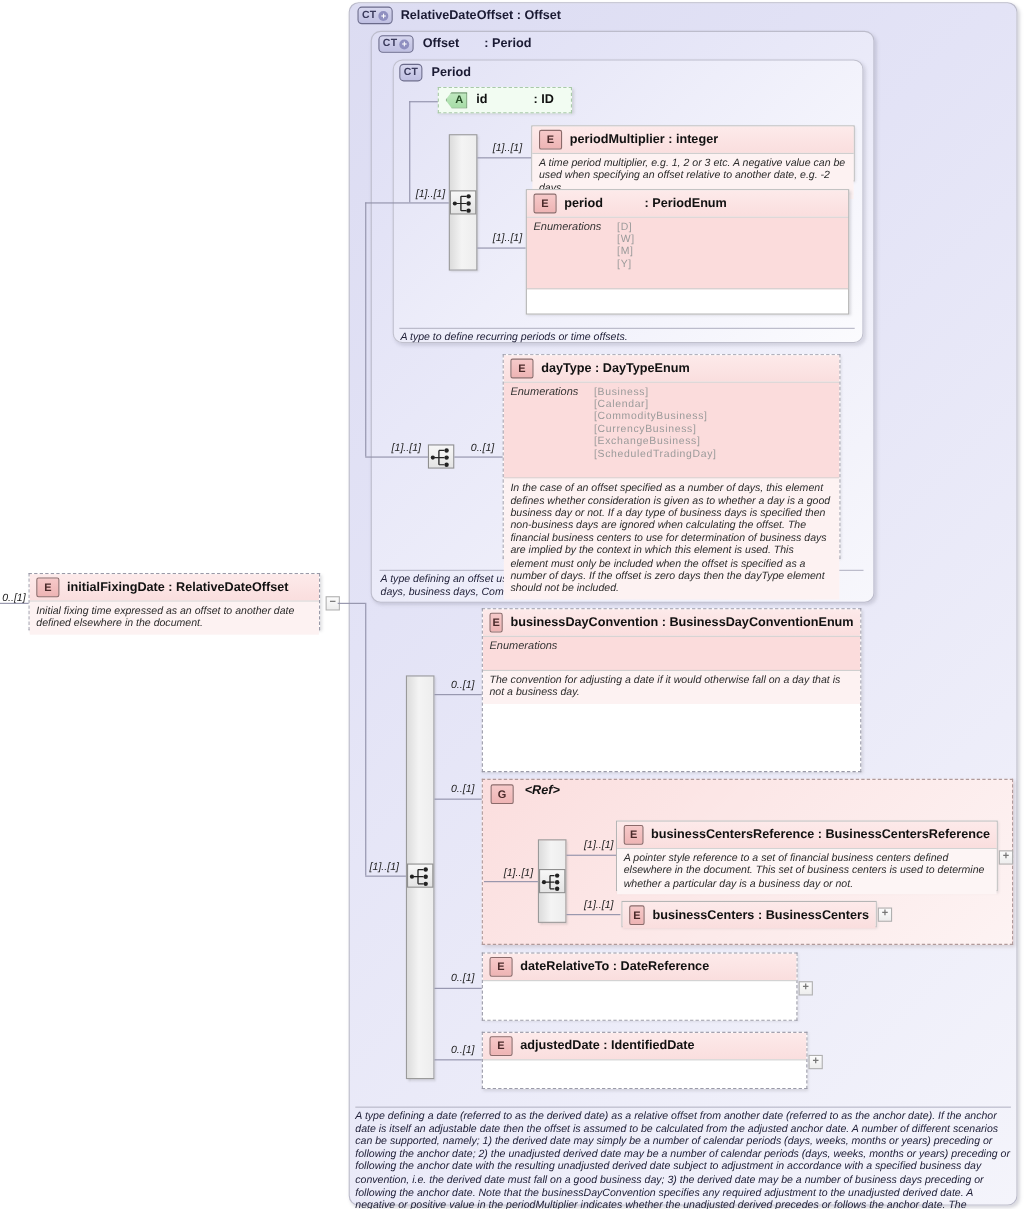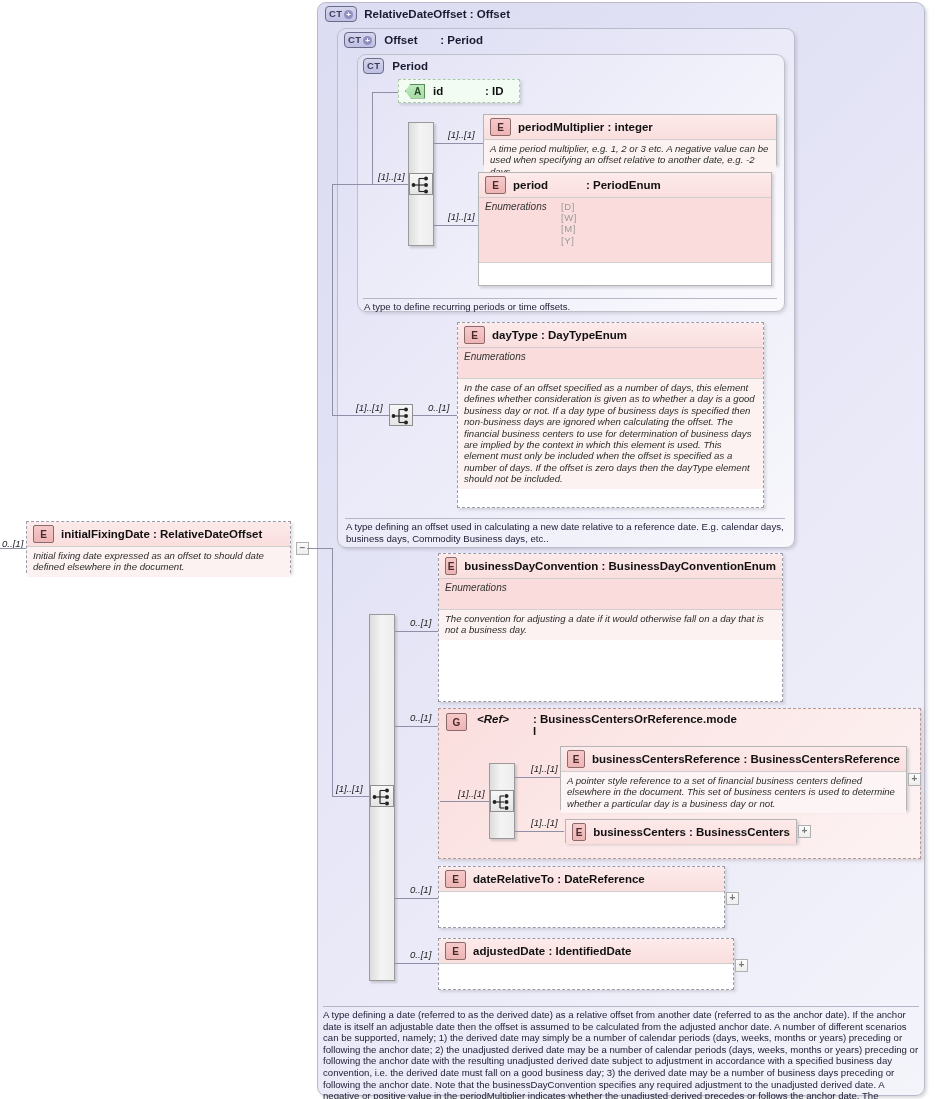--- a/index.html
+++ b/index.html
@@ -126,21 +126,21 @@
 
   
   .tgl{
     position:absolute;width:11px;height:11px;border:1px solid #b0b0b0;
     background:linear-gradient(#fcfcfc,#ededed);color:#777;
     font-size:10px;line-height:9px;text-align:center;font-weight:bold;
   }
 
   
   .ctr-doc{
-    position:absolute;font-size:9.6px;line-height:11.6px;color:#22223a;
+    position:absolute;font-style:italic;font-size:9.6px;line-height:11.6px;color:#22223a;
   }
   .hr{position:absolute;height:1px;background:#b6b6c6;}
 </style>
 </head>
 <body>
 
 <div class="abs ctr" style="left:317px;top:2px;width:608px;height:1094px;"></div>
 
 <div class="abs" style="left:325px;top:6px;display:flex;align-items:center;gap:7px;">
   <span class="badge">
@@ -254,30 +254,38 @@
 <div class="ln lnh abs" style="left:413px;top:415px;width:49px;"></div>
 <span class="card" style="left:428px;top:402px;">0..[1]</span>
 
 <div class="abs node dashed" style="left:457px;top:322px;width:307px;height:186px;">
   <div class="node-head">
     <span class="badge-e">E</span>
     <span class="node-name">dayType : DayTypeEnum</span>
   </div>
   <div class="node-enums">
     <span class="enum-label" style="width:66px;">Enumerations</span>
+    <span class="enum-vals">
+      <span>[Business]</span>
+      <span>[Calendar]</span>
+      <span>[CommodityBusiness]</span>
+      <span>[CurrencyBusiness]</span>
+      <span>[ExchangeBusiness]</span>
+      <span>[ScheduledTradingDay]</span>
+    </span>
   </div>
   <div class="node-doc">In the case of an offset specified as a number of days, this element defines whether consideration is given as to whether a day is a good business day or not. If a day type of business days is specified then non-business days are ignored when calculating the offset. The financial business centers to use for determination of business days are implied by the context in which this element is used. This element must only be included when the offset is specified as a number of days. If the offset is zero days then the dayType element should not be included.</div>
 </div>
 
 <div class="abs node dashed" style="left:26px;top:521px;width:265px;height:52px;">
   <div class="node-head">
     <span class="badge-e">E</span>
     <span class="node-name">initialFixingDate : RelativeDateOffset</span>
   </div>
-  <div class="node-doc">Initial fixing date expressed as an offset to should date defined elsewhere in the document.</div>
+  <div class="node-doc">Initial fixing time expressed as an offset to another date defined elsewhere in the document.</div>
 </div>
 <span class="card" style="left:2px;top:538px;">0..[1]</span>
 <div class="ln lnh abs" style="left:0px;top:548px;width:26px;"></div>
 <div class="tgl" style="left:296px;top:542px;">−</div>
 <div class="ln lnh abs" style="left:307px;top:548px;width:25px;"></div>
 
 <div class="abs seqbar" style="left:369px;top:614px;width:26px;height:367px;"></div>
 <div class="seqicon abs" style="left:370px;top:785px;width:24px;height:22px;">
   <svg width="24" height="22" viewBox="0 0 24 22">
     <circle cx="3.5" cy="11" r="1.9" fill="#222"></circle>
@@ -317,24 +325,20 @@
     <span class="enum-label" style="width:66px;">Enumerations</span>
   </div>
   <div class="node-doc">The convention for adjusting a date if it would otherwise fall on a day that is not a business day.</div>
 </div>
 
 <div class="abs refbox" style="left:438px;top:708px;width:483px;height:151px;"></div>
 
 <div class="abs" style="left:446px;top:713px;display:flex;align-items:flex-start;gap:10px;">
   <span class="badge-g">G</span>
   <span class="node-name" style="width:46px;display:inline-block;font-style:italic;">&lt;Ref&gt;</span>
-  <span style="display:flex;flex-direction:column;line-height:12px;">
-    <span class="node-name">: BusinessCentersOrReference.mode</span>
-    <span class="node-name">l</span>
-  </span>
 </div>
 
 <div class="abs seqbar" style="left:489px;top:763px;width:26px;height:76px;"></div>
 <div class="seqicon abs" style="left:490px;top:790px;width:24px;height:22px;">
   <svg width="24" height="22" viewBox="0 0 24 22">
     <circle cx="3.5" cy="11" r="1.9" fill="#222"></circle>
     <line x1="5" y1="11" x2="9" y2="11" stroke="#222" stroke-width="1.1"></line>
     <line x1="9" y1="5" x2="9" y2="17" stroke="#222" stroke-width="1.2"></line>
     <line x1="9" y1="5" x2="13" y2="5" stroke="#222" stroke-width="1.1"></line>
     <line x1="9" y1="11" x2="13" y2="11" stroke="#222" stroke-width="1.1"></line>

